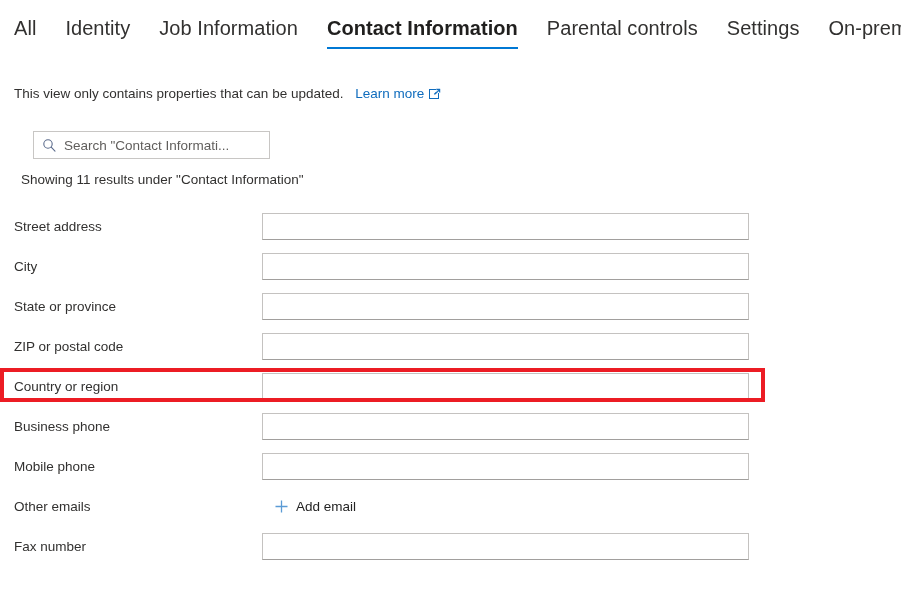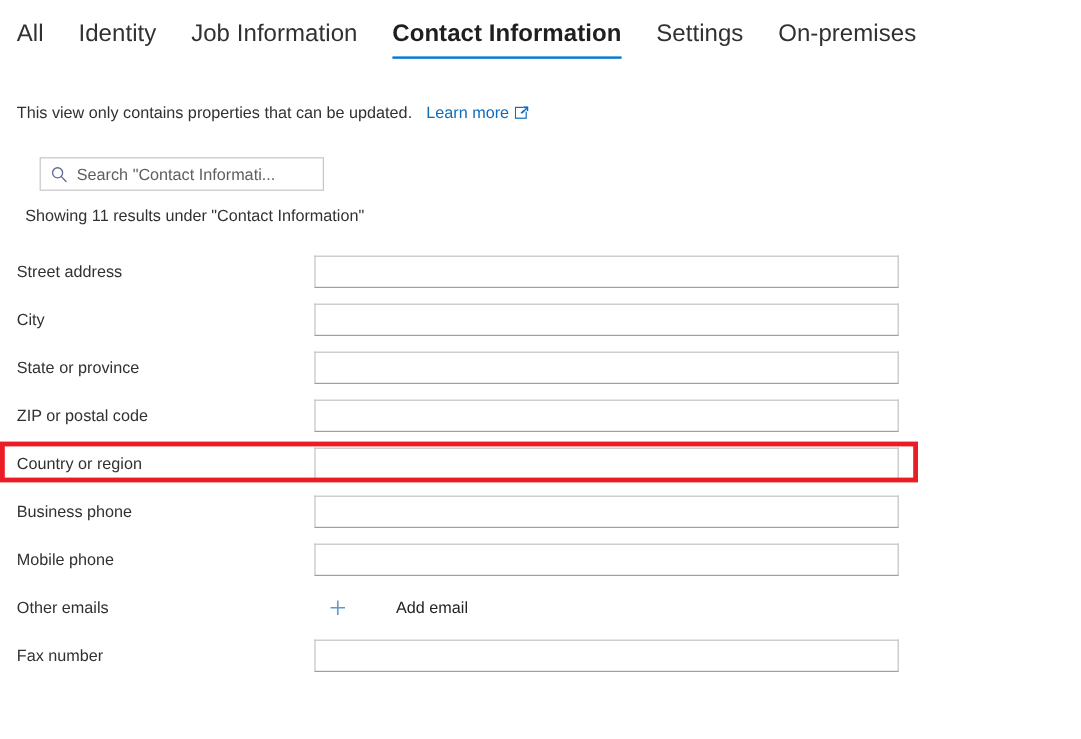--- a/index.html
+++ b/index.html
@@ -171,38 +171,38 @@
   }
 
   
   .add-link {
     display: inline-flex;
     align-items: center;
     cursor: pointer;
     margin-left: 12px;
     font-size: 13.5px;
     color: #242424;
-    gap: 34px;
   }
   .plus-icon {
     display: inline-flex;
     align-items: center;
     justify-content: center;
     margin-right: 7px;
   }
 </style>
 </head>
 <body>
 
 <div class="tabstrip">
 
 <div class="tab"><span>All</span></div>
     <div class="tab"><span>Identity</span></div>
     <div class="tab"><span>Job Information</span></div>
     <div class="tab active"><span>Contact Information</span><span class="tab-underline"></span></div>
+    <div class="tab"><span>Parental controls</span></div>
     <div class="tab"><span>Settings</span></div>
     <div class="tab"><span>On-premises</span></div>
   </div>
 
 <div class="info-line">
   <span>This view only contains properties that can be updated.</span>
   <a class="learn-more" href="#"><span>Learn more</span></a><span class="ext-icon"><svg width="12" height="12" viewBox="0 0 12 12">
         <rect x="0.5" y="1.5" width="9" height="9" fill="none" stroke="#0f6cbd" stroke-width="1"></rect>
         <path d="M5.2 6.4 L10.2 1.4" stroke="#0f6cbd" stroke-width="1.1" fill="none"></path>
         <path d="M7.2 1.4 L10.6 1.4 L10.6 4.8" stroke="#0f6cbd" stroke-width="1.1" fill="none"></path>

